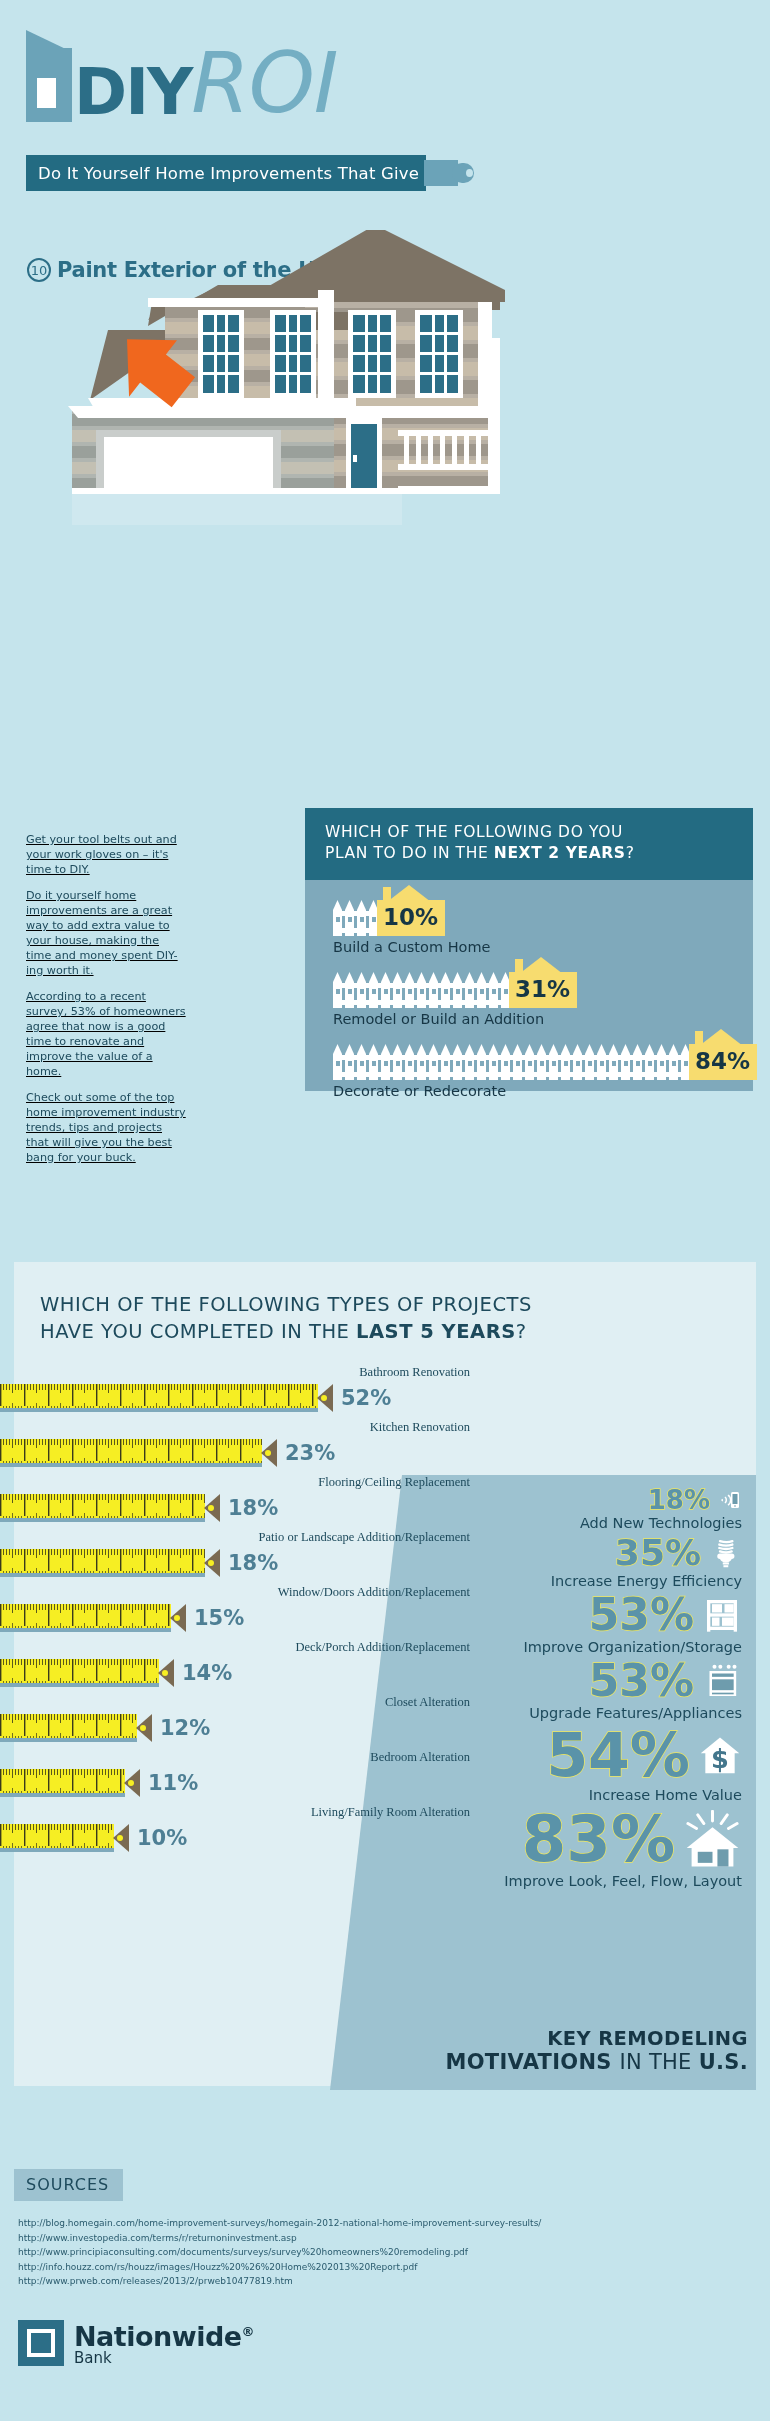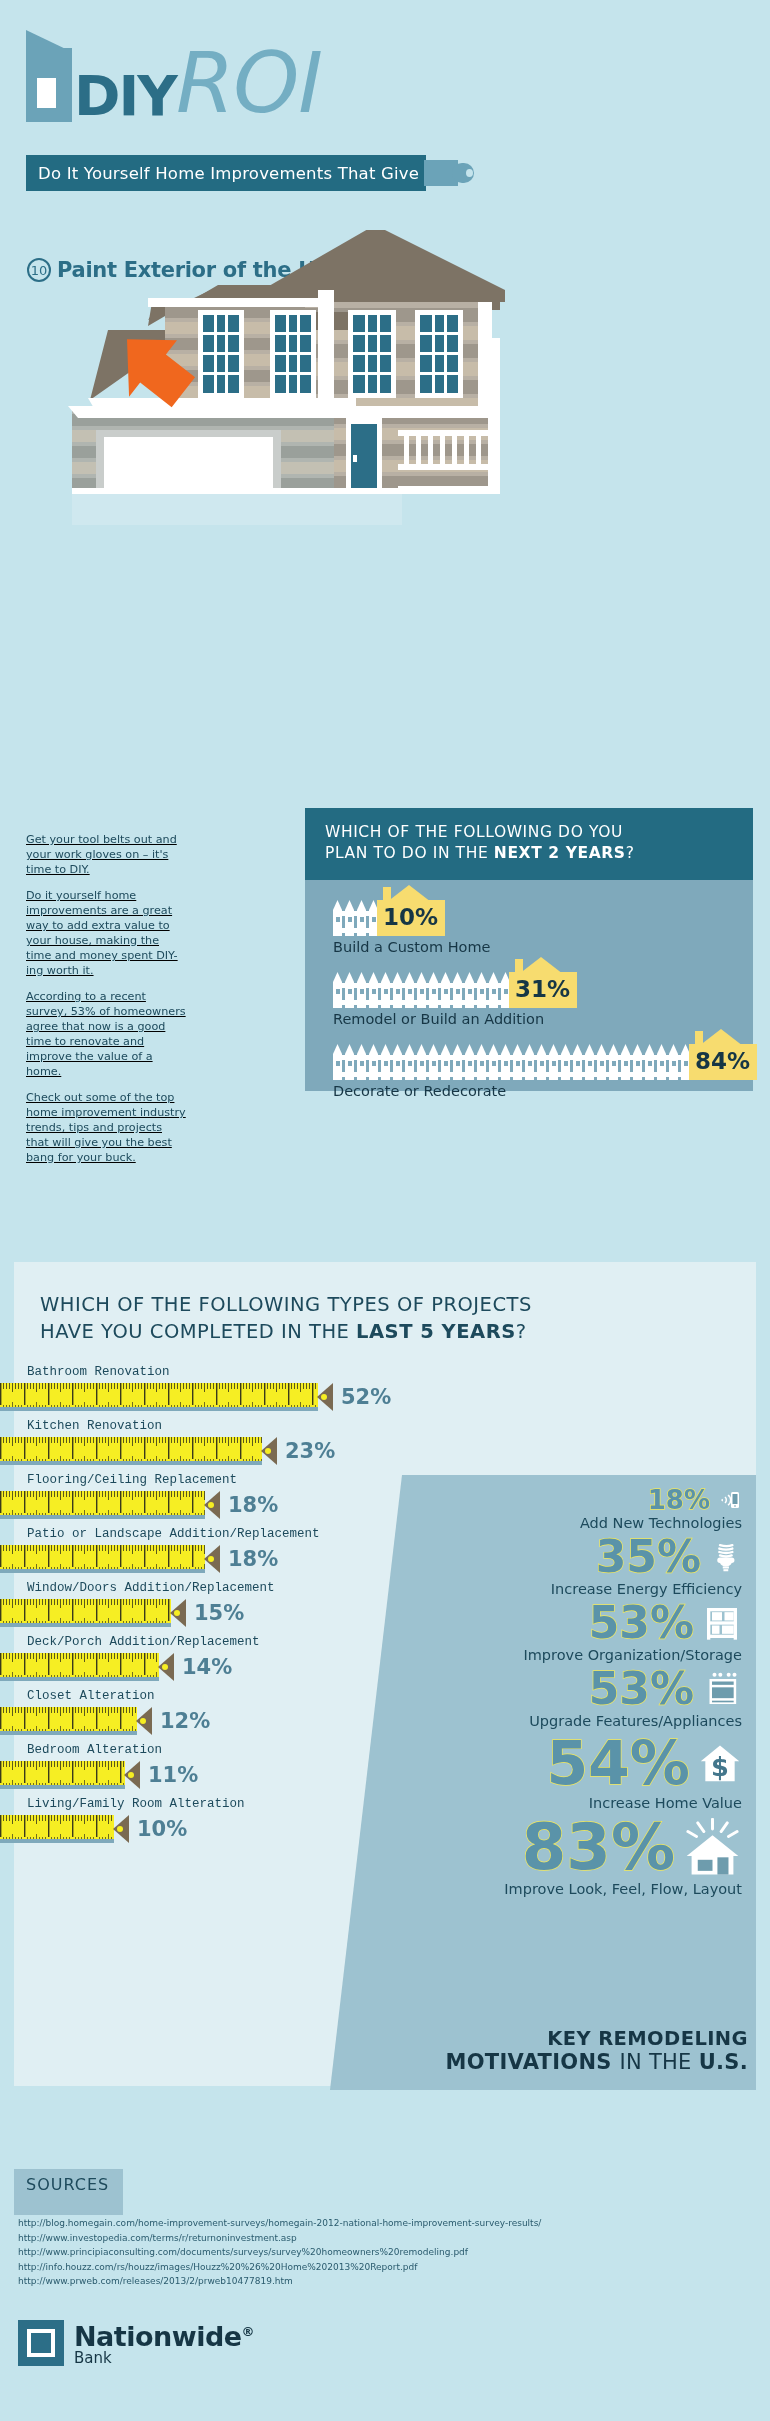--- a/index.html
+++ b/index.html
@@ -39,21 +39,21 @@
     border-left: 0 solid transparent;
     border-right: 46px solid transparent;
     border-bottom: 22px solid #6ba3b8;
   }
   .logo-house .win {
     position: absolute; left: 11px; top: 48px;
     width: 19px; height: 30px;
     background: #ffffff;
   }
   .logo-diy {
-    font-size: 56px;
+    font-size: 64px;
     font-weight: 800;
     letter-spacing: -2px;
     color: #2c6e87;
     line-height: 0.92;
     font-family: "DejaVu Sans", sans-serif;
   }
   .logo-roi {
     font-size: 84px;
     font-weight: 400;
     font-style: italic;
@@ -247,21 +247,22 @@
   .panel-q b { font-weight: 800; }
 
   
   .tapes { position: absolute; left: 0px; top: 1365px; width: 470px; }
   .tape-row { margin-bottom: 6px; }
   .tape-label {
     color: #1d4a5c;
     font-size: 12.5px;
     margin-left: 27px;
     margin-bottom: 2px;
-    font-family: Liberation Mono, monospace;
+    font-family: Liberation Serif, serif;
+    text-align: right;
   }
   .tape-line { display: flex; align-items: center; height: 32px; }
   .tape {
     height: 28px;
     background: #f6ee23;
     position: relative;
     border-bottom: 4px solid #7fa9bb;
     overflow: hidden;
   }
   .ticks { position: absolute; inset: 0; }
@@ -352,21 +353,21 @@
   .key .k2 b { font-weight: 800; }
 
   
   .sources-tag {
     position: absolute;
     left: 14px; top: 2169px;
     background: #9dc2d0;
     color: #1d4a5c;
     font-size: 16px;
     letter-spacing: 1px;
-    padding: 6px 14px 21px 12px;
+    padding: 6px 14px 7px 12px;
     font-family: "DejaVu Sans", sans-serif;
   }
   .sources {
     position: absolute;
     left: 18px; top: 2216px;
     width: 740px;
   }
   .sources div {
     color: #2a5b6e;
     font-size: 9px;
@@ -1862,21 +1863,21 @@
               <circle cx="34" cy="36" r="1.6" fill="#6e9cad"></circle>
               <path d="M20 14 A12 12 0 0 1 20 34" stroke="#fff" stroke-width="3" fill="none"></path>
               <path d="M14 18 A8 8 0 0 1 14 30" stroke="#fff" stroke-width="3" fill="none"></path>
               <path d="M8 22 A4 4 0 0 1 8 26" stroke="#fff" stroke-width="3" fill="none"></path>
             </svg></div>
         </div>
         <div class="m-lbl">Add New Technologies</div>
       </div>
       <div class="m-item">
         <div class="m-top">
-          <div class="m-pct" style="font-size: 44px;">35%</div>
+          <div class="m-pct" style="font-size: 36px;">35%</div>
           <div class="m-ico" style="width: 33px; height: 33px;"><svg viewBox="0 0 48 48" width="33" height="33">
               <path d="M16 6 q10 3 18 0 M15 11 q10 3 19 0 M15 16 q10 3 19 0 M16 21 q9 3 17 0" stroke="#fff" stroke-width="3.4" fill="none" stroke-linecap="round"></path>
               <path d="M16 24 h17 a4 4 0 0 1 0 8 q-2 5 -8.5 5 t-8.5 -5 a4 4 0 0 1 0 -8 z" fill="#fff"></path>
               <rect x="20" y="37" width="9" height="3" fill="#fff"></rect>
               <rect x="21" y="41" width="7" height="3" fill="#fff"></rect>
             </svg></div>
         </div>
         <div class="m-lbl">Increase Energy Efficiency</div>
       </div>
       <div class="m-item">

